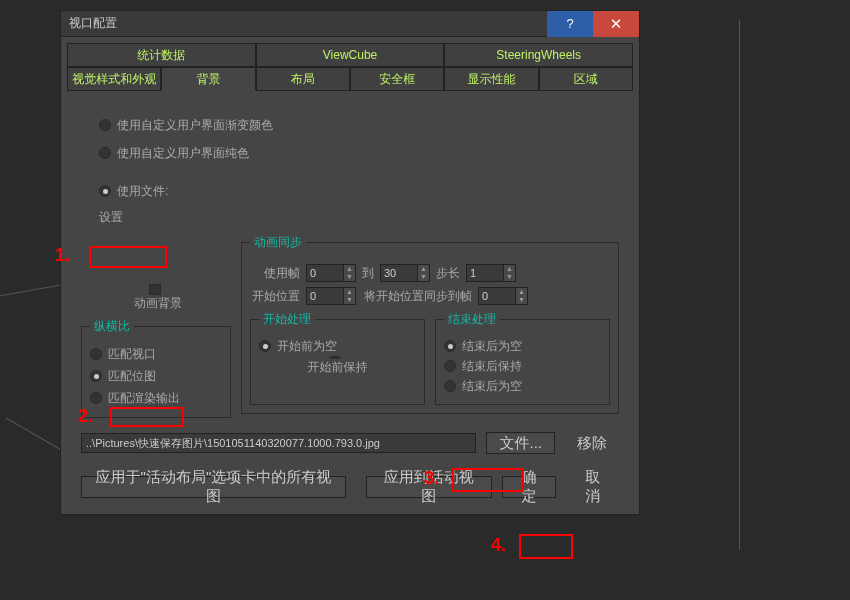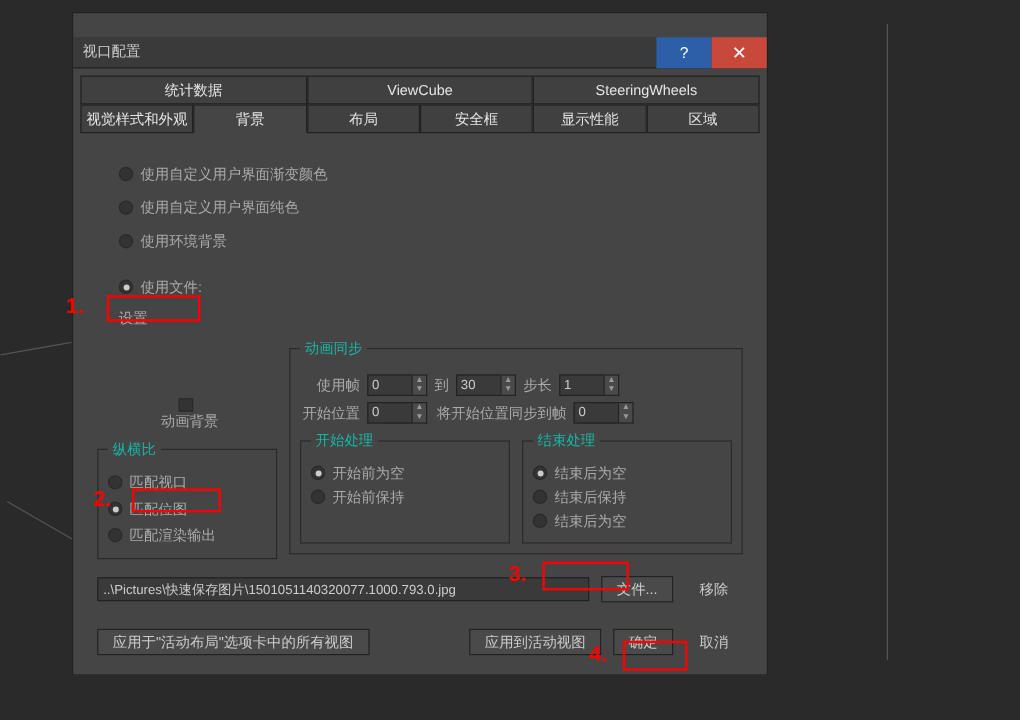--- a/index.html
+++ b/index.html
@@ -2,28 +2,28 @@
 <html><head>
   <meta charset="utf-8">
   <style>
     * { box-sizing: border-box; margin: 0; padding: 0; font-family: "Microsoft YaHei", sans-serif; }
     body { background: #333333; width: 850px; height: 600px; overflow: hidden; position: relative; }
     
     .viewport-bg { position: absolute; inset: 0; background: #2a2a2a; }
     .viewport-line { position: absolute; background: #555; }
     
     .dialog { position: absolute; left: 60px; top: 10px; width: 580px; background: #454545; border: 1px solid #222; }
-    .titlebar { height: 26px; background: #3a3a3a; border-bottom: 1px solid #222; display: flex; align-items: center; padding-left: 8px; color: #ccc; font-size: 12px; margin-top: 20px; }
+    .titlebar { height: 26px; background: #3a3a3a; border-bottom: 1px solid #222; display: flex; align-items: center; padding-left: 8px; color: #ccc; font-size: 12px; }
     .titlebar-spacer { flex: 1; }
     .titlebar-btn { width: 46px; height: 26px; display: flex; align-items: center; justify-content: center; font-size: 13px; }
     .help-btn { background: #2d5fa8; color: #fff; }
     .close-btn { background: #c8483b; color: #fff; font-size: 15px; }
     
     .tabs-row { display: flex; padding: 6px 6px 0 6px; gap: 0; }
-    .tab { flex: 1; height: 24px; background: #404040; border: 1px solid #222; display: flex; align-items: center; justify-content: center; color: #e5e5e5; font-size: 12px; cursor: pointer; }
+    .tab { flex: 1; height: 24px; background: #404040; border: 1px solid #222; display: flex; align-items: center; justify-content: center; color: #bef264; font-size: 12px; cursor: pointer; }
     .tab.active { background: #454545; border-bottom-color: #454545; }
     
     .content { padding: 20px 20px 10px 20px; color: #aaa; font-size: 12px; }
     
     .radio-row { display: flex; align-items: center; height: 28px; margin-left: 18px; }
     .radio { width: 12px; height: 12px; border-radius: 50%; border: 1px solid #2a2a2a; background: #333; margin-right: 6px; display: inline-flex; align-items: center; justify-content: center; }
     .radio.checked::after { content: ''; width: 5px; height: 5px; border-radius: 50%; background: #ccc; }
     
     .checkbox { width: 12px; height: 12px; border: 1px solid #2a2a2a; background: #333; margin-right: 6px; display: inline-block; }
     
@@ -37,21 +37,21 @@
     
     .spinner-group { display: flex; align-items: center; gap: 6px; margin: 5px 0; font-size: 12px; }
     .spinner-label { min-width: 50px; text-align: right; }
     .spinner { display: flex; }
     .spinner input { width: 38px; height: 18px; background: #3a3a3a; border: 1px solid #222; color: #ccc; font-size: 11px; padding: 0 3px; }
     .spinner-arrows { width: 12px; background: #4a4a4a; border: 1px solid #222; border-left: none; display: flex; flex-direction: column; }
     .spinner-arrows div { flex: 1; font-size: 7px; text-align: center; line-height: 8px; color: #999; }
     
     .filepath-row { display: flex; align-items: center; gap: 10px; margin-top: 14px; }
     .filepath { flex: 1; height: 20px; background: #3a3a3a; border: 1px solid #222; color: #ccc; font-size: 11px; padding: 2px 4px; overflow: hidden; white-space: nowrap; }
-    .btn { height: 22px; padding: 0 12px; background: #4a4a4a; border: 1px solid #222; color: #ccc; font-size: 12px; display: inline-flex; align-items: center; justify-content: center; cursor: pointer; text-align: center; }
+    .btn { height: 22px; padding: 0 12px; background: #4a4a4a; border: 1px solid #222; color: #ccc; font-size: 15px; display: inline-flex; align-items: center; justify-content: center; cursor: pointer; text-align: center; }
     
     .bottom-row { display: flex; align-items: center; padding: 12px 20px 16px 20px; gap: 10px; }
     .bottom-spacer { flex: 1; }
     
     .annot { position: absolute; border: 2px solid #ff0000; pointer-events: none; }
     .annot-label { position: absolute; color: #ff0000; font-weight: bold; font-size: 18px; pointer-events: none; }
   </style>
 </head>
 <body>
 
@@ -84,24 +84,20 @@
   </div>
 
   <div class="content">
     <div class="radio-row">
       <span class="radio"></span>
       <span>使用自定义用户界面渐变颜色</span>
     </div>
     <div class="radio-row">
       <span class="radio"></span>
       <span>使用自定义用户界面纯色</span>
-    </div>
-    <div class="radio-row">
-      <span class="radio"></span>
-      <span>使用环境背景</span>
     </div>
     <div style="height:10px;"></div>
     <div class="radio-row">
       <span class="radio checked"></span>
       <span>使用文件:</span>
     </div>
     <div class="settings-label">设置</div>
 
     <div class="lower">
       <div class="left-col">
@@ -175,21 +171,21 @@
               </div>
           </div>
 
           <div style="display:flex;gap:10px;margin-top:6px;">
             <fieldset style="flex:1;">
               <legend>开始处理</legend>
               <div class="radio-row" style="margin-left:0;height:20px;">
                 <span class="radio checked"></span>
                 <span>开始前为空</span>
               </div>
-              <div class="radio-row" style="margin-left:0;height:20px;">
+              <div class="radio-row" style="margin-left:0;height:20px;flex-direction:column;">
                 <span class="radio"></span>
                 <span>开始前保持</span>
               </div>
               <div style="height:20px;"></div>
             </fieldset>
             <fieldset style="flex:1;">
               <legend>结束处理</legend>
               <div class="radio-row" style="margin-left:0;height:20px;">
                 <span class="radio checked"></span>
                 <span>结束后为空</span>

